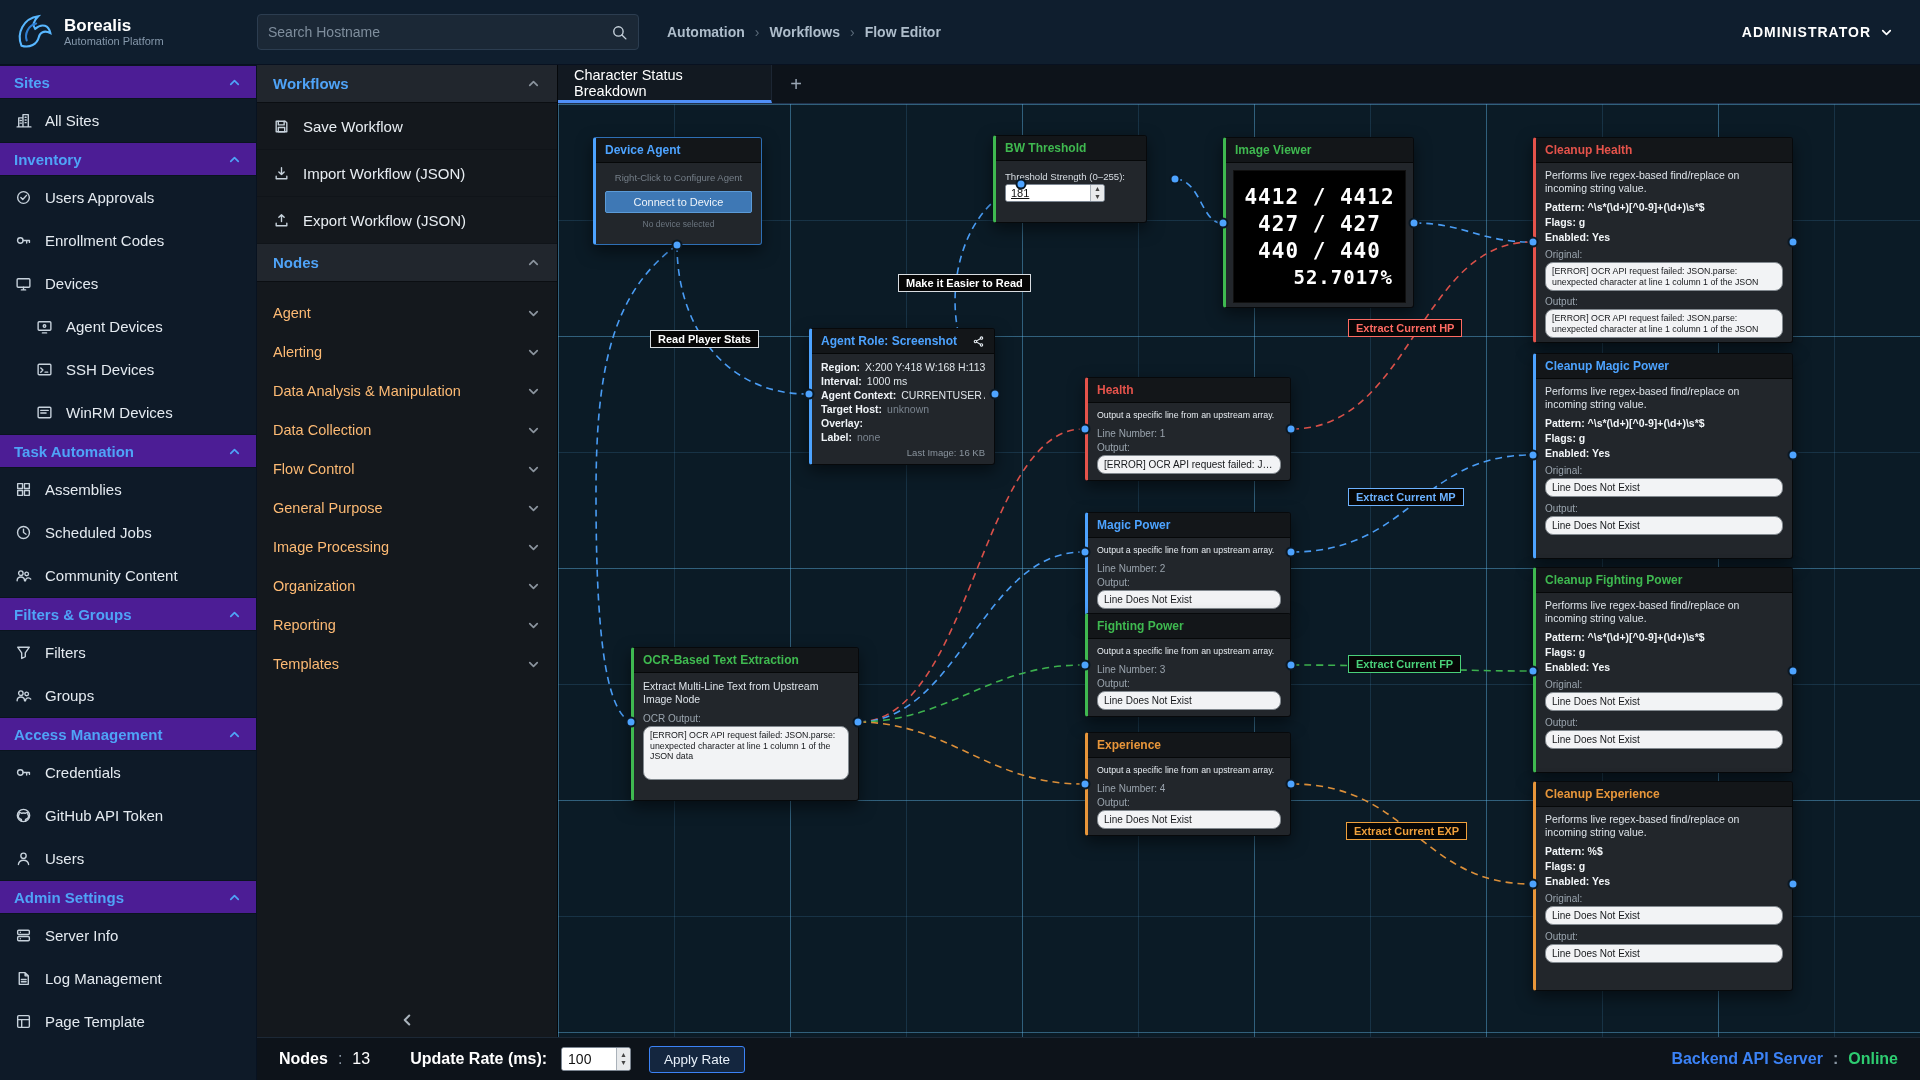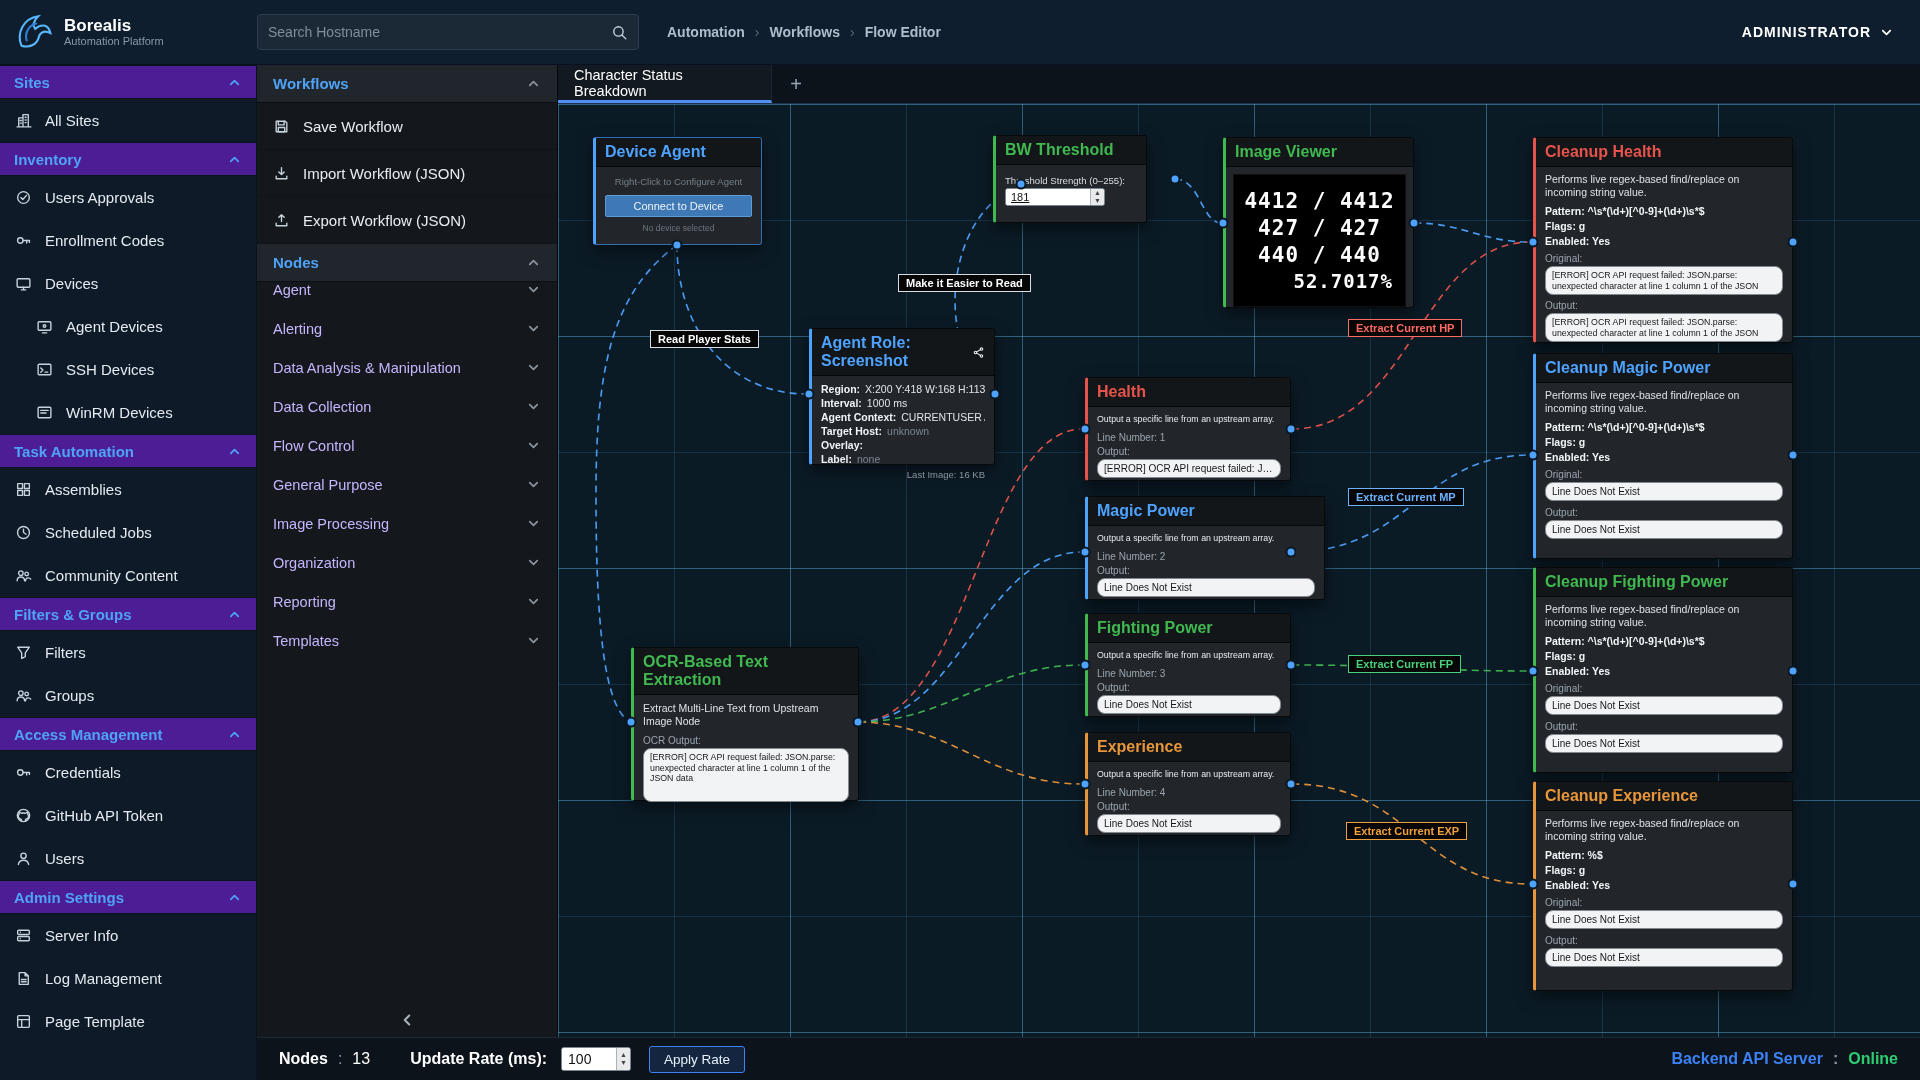--- a/index.html
+++ b/index.html
@@ -33,21 +33,21 @@
   .sbhdr .chev{stroke:#4fa3f7}
   .sbitem{height:43px;display:flex;align-items:center;gap:13px;padding:0 15px;font-size:15px;color:#e4eaf0}
   .sbitem.ind{padding-left:36px}
 
   
   #palette{position:absolute;left:257px;top:65px;width:301px;bottom:43px;background:#14181d;border-right:1px solid #05080b;z-index:5}
   .palhdr{height:38px;display:flex;align-items:center;justify-content:space-between;padding:0 16px;
     background:#21262d;color:#4fa3f7;font-weight:bold;font-size:15px;border-bottom:1px solid #0b0e12}
   .palhdr .chev{stroke:#8b949e}
   .palitem{height:47px;display:flex;align-items:center;gap:13px;padding:0 16px;font-size:15px;color:#e8edf2;border-bottom:1px solid #101419}
-  .palcat{height:39px;display:flex;align-items:flex-start;justify-content:space-between;padding:0 16px;font-size:14.5px;color:#c4b5fd}
+  .palcat{height:39px;display:flex;align-items:flex-end;justify-content:space-between;padding:0 16px;font-size:14.5px;color:#fdba74}
   .palcat .chev{stroke:#8b949e}
   #pal-collapse{position:absolute;bottom:0;left:0;right:0;height:34px;display:flex;align-items:center;justify-content:center;color:#aab4bd}
   #pal-collapse .chev{stroke:#aab4bd;width:18px;height:18px}
 
   
   #tabbar{position:absolute;left:558px;top:65px;right:0;height:39px;background:#0d131a;
     display:flex;align-items:stretch;border-bottom:1px solid #20304a;z-index:4}
   .tab{width:214px;display:flex;align-items:center;padding:0 16px;font-size:14.5px;color:#fff;
     background:#121921;border-right:1px solid #1c2633;border-bottom:3px solid #4f8ff7}
   .tabplus{width:48px;display:flex;align-items:center;justify-content:center;color:#9aa7b5;font-size:20px}
@@ -60,21 +60,21 @@
       linear-gradient(90deg,rgba(86,170,220,0.17) 1px,transparent 1px),
       linear-gradient(rgba(104,192,242,0.33) 1px,transparent 1px),
       linear-gradient(90deg,rgba(104,192,242,0.33) 1px,transparent 1px);
     background-size:116px 116px,116px 116px,232px 232px,232px 232px;z-index:1}
   #wires{position:absolute;inset:0;pointer-events:none;z-index:1}
   #wires path{fill:none;stroke-width:1.6;stroke-dasharray:7 5;opacity:.95}
   .port{position:absolute;width:11px;height:11px;border-radius:50%;background:#4da3ff;
     border:2px solid #0a1824;transform:translate(-50%,-50%);z-index:3}
   .node{position:absolute;background:#22262b;border:1px solid #07090b;border-left:3px solid var(--ac);
     border-radius:3px;box-shadow:0 6px 16px rgba(0,0,0,.5);z-index:2;font-size:11px}
-  .nhead{background:#131619;padding:5px 9px;font-weight:bold;font-size:16px;color:var(--ac);
+  .nhead{background:#131619;padding:5px 9px;font-weight:bold;font-size:12px;color:var(--ac);
     border-bottom:1px solid #060809;display:flex;justify-content:space-between;align-items:center;border-radius:2px 2px 0 0}
   .nbody{padding:7px 9px;color:#ccd3da}
   .nhint{color:#757f89;font-size:9.5px;text-align:center;margin:2px 0 8px;white-space:nowrap;overflow:hidden}
   .nbtn{display:block;width:100%;background:#3e78b5;border:1px solid #5b9bd8;color:#eef4fa;
     font-size:11px;padding:4px 0;text-align:center;border-radius:2px;font-family:inherit}
   .nstat{color:#6c7680;font-size:8.5px;text-align:center;margin-top:6px}
   .nlabel{color:#9aa4ae;font-size:10px;margin:3px 0 2px}
   .nbox{background:#f2f3f5;color:#16181b;border:1px solid #82898f;border-radius:8px;
     padding:3px 6px;font-size:10px;min-height:19px;overflow:hidden;white-space:nowrap;text-overflow:ellipsis}
   .nbox.multi{white-space:normal;font-size:8.8px;line-height:10.5px}
@@ -564,21 +564,21 @@
           <span>Health</span>
         </div>
       <div class="nbody">
         <div class="ldesc">Output a specific line from an upstream array.</div>
         <div class="nlabel">Line Number: 1</div>
         <div class="nlabel">Output:</div>
         <div class="nbox">[ERROR] OCR API request failed: JSON.par</div>
       </div>
     </div>
 
-    <div class="node" style="--ac:#4da3ff;left:527px;top:392px;width:240px;height:104px">
+    <div class="node" style="--ac:#4da3ff;left:527px;top:408px;width:206px;height:104px">
       <div class="nhead">
           <span>Magic Power</span>
         </div>
       <div class="nbody">
         <div class="ldesc">Output a specific line from an upstream array.</div>
         <div class="nlabel">Line Number: 2</div>
         <div class="nlabel">Output:</div>
         <div class="nbox">Line Does Not Exist</div>
       </div>
     </div>

